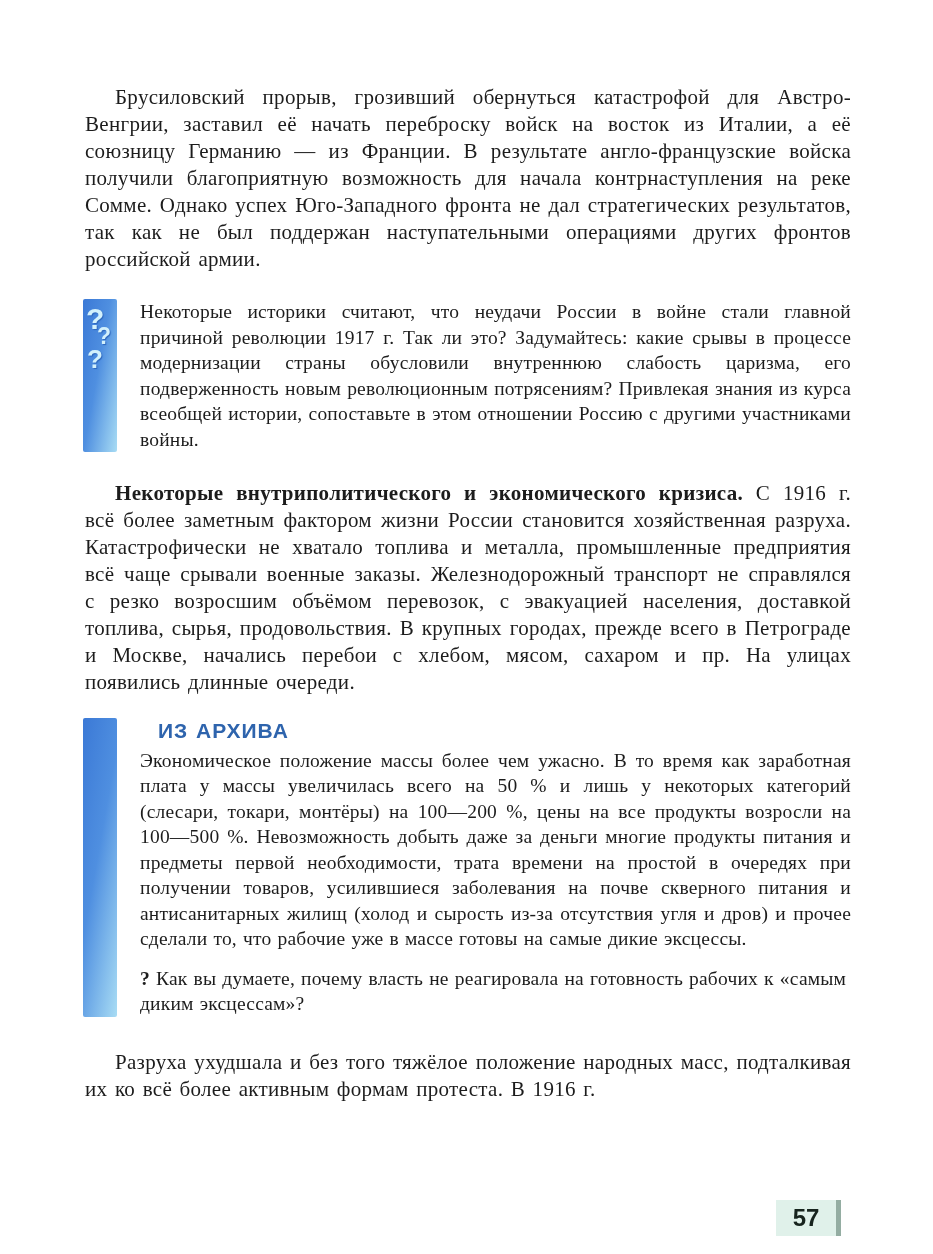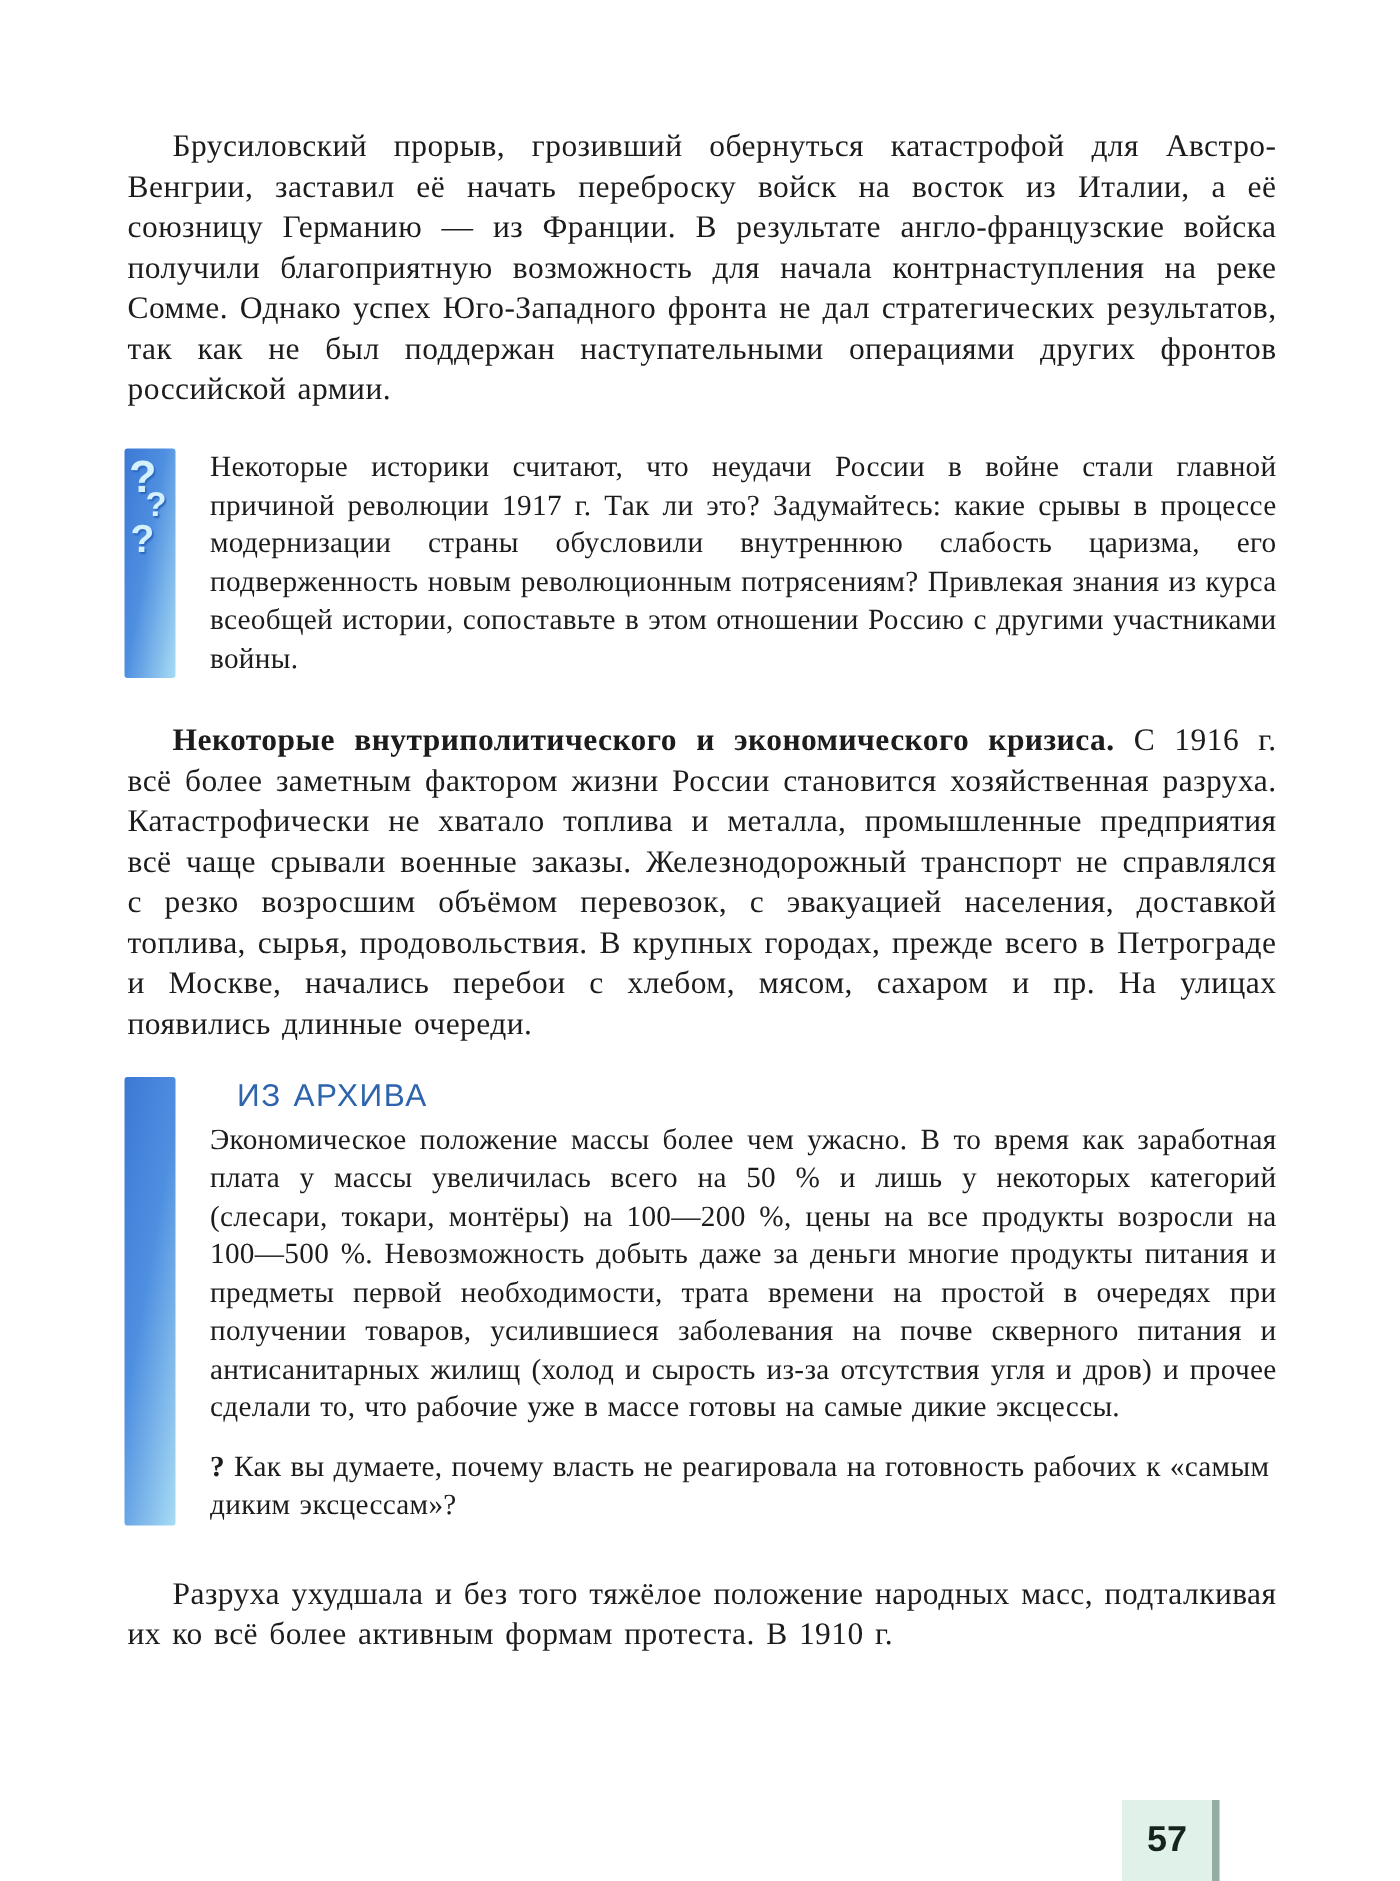--- a/index.html
+++ b/index.html
@@ -64,21 +64,21 @@
     line-height: 25.5px;
     text-align: justify;
     letter-spacing: 0.2px;
     word-spacing: 1px;
   }
 
   
   .archive-heading {
     margin: 0 0 4px 18px;
     font-family: "Liberation Sans", sans-serif;
-    font-weight: normal;
+    font-weight: bold;
     font-size: 21px;
     color: #2e64ad;
     letter-spacing: 1px;
   }
   .archive-subheading {
     margin: 0;
     font-size: 19.5px;
     line-height: 25.5px;
     font-weight: bold;
     text-align: justify;
@@ -100,24 +100,24 @@
 
   
   .sp-after-p1 { height: 26px; }
   .sp-after-q  { height: 28px; }
   .sp-after-p2 { height: 22px; }
   .sp-after-ar { height: 32px; }
 
   
   .page-tab {
     position: absolute;
-    left: 748px;
+    left: 776px;
     top: 1200px;
     width: 60px;
-    height: 54px;
+    height: 36px;
     background: #e0f1ea;
     border-right: 5px solid #94ada2;
     display: flex;
     align-items: center;
     justify-content: center;
   }
   .page-tab .num {
     font-family: "Liberation Sans", sans-serif;
     font-weight: bold;
     font-size: 24px;
@@ -159,20 +159,20 @@
         <p class="archive-body">Экономическое положение массы более чем ужасно. В то время как заработная плата у массы увеличилась всего на 50 % и лишь у некоторых категорий (слесари, токари, монтёры) на 100—200 %, цены на все продукты возросли на 100—500 %. Невозможность добыть даже за деньги многие продукты питания и предметы первой необходимости, трата времени на простой в очередях при получении товаров, усилившиеся заболевания на почве скверного питания и антисанитарных жилищ (холод и сырость из-за отсутствия угля и дров) и прочее сделали то, что рабочие уже в массе готовы на самые дикие эксцессы.</p>
         <p class="archive-question">
           <span class="qm">? </span>
           <span>Как вы думаете, почему власть не реагировала на готовность рабочих к «самым диким эксцессам»?</span>
         </p>
       </div>
     </div>
 
     <div class="sp-after-ar"></div>
 
-    <p class="body-par">Разруха ухудшала и без того тяжёлое положение народных масс, подталкивая их ко всё более активным формам протеста. В 1910 г.</p>
+    <p class="body-par">Разруха ухудшала и без того тяжёлое положение народных масс, подталкивая их ко всё более активным формам протеста. В 1916 г.</p>
 
   </div>
 
   <div class="page-tab">
     <span class="num">57</span>
   </div>
 </div>
 
 </body></html>

